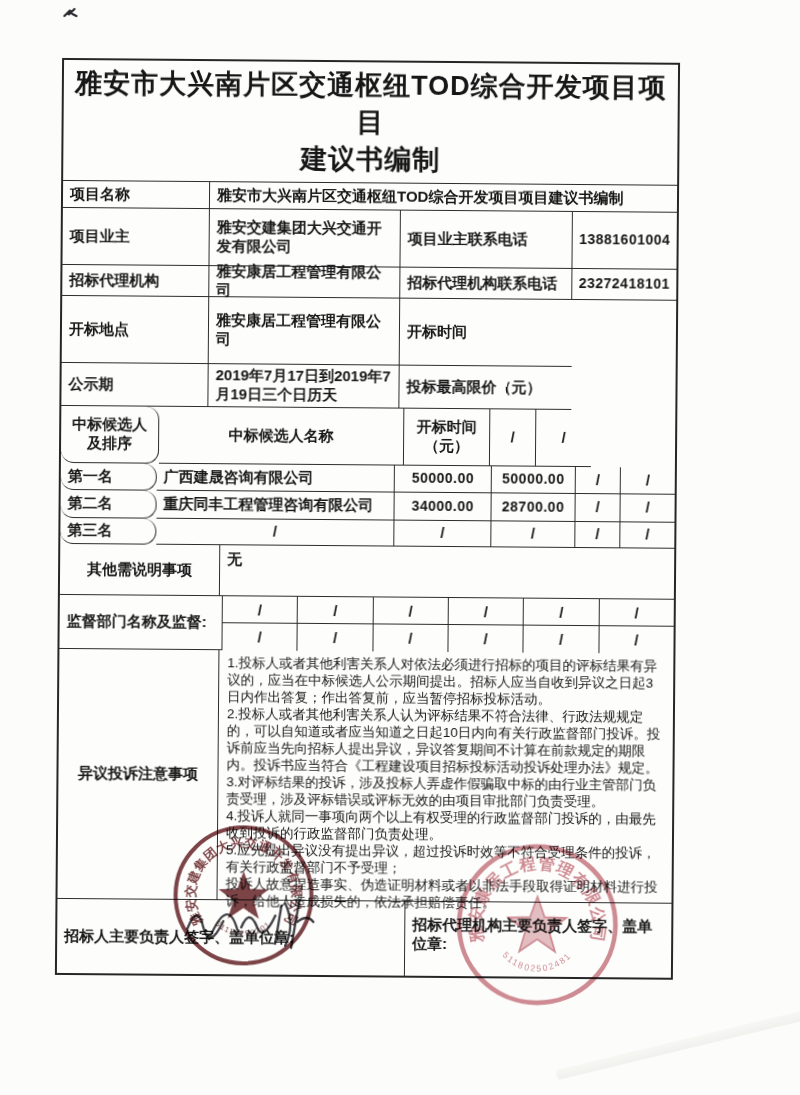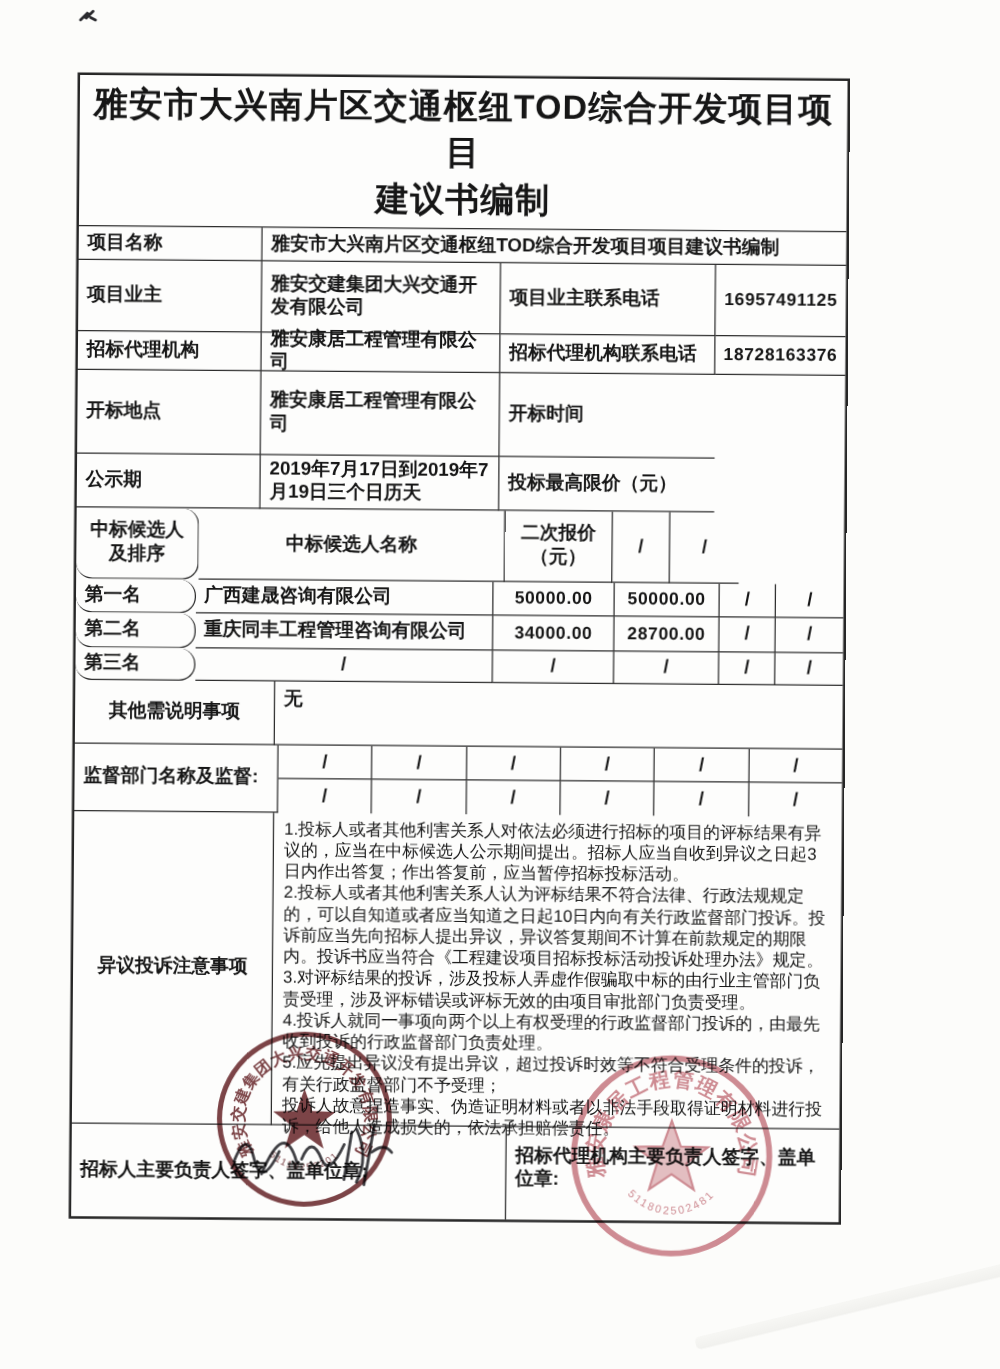--- a/index.html
+++ b/index.html
@@ -92,46 +92,46 @@
 
     <div class="row h27">
       <div class="cell cA tl">项目名称</div>
       <div class="cell cSpan tl">雅安市大兴南片区交通枢纽TOD综合开发项目项目建议书编制</div>
     </div>
 
     <div class="row h57">
       <div class="cell cA tl">项目业主</div>
       <div class="cell cB tl">雅安交建集团大兴交通开发有限公司</div>
       <div class="cell cC tl">项目业主联系电话</div>
-      <div class="cell cD tc num">16957491125</div>
+      <div class="cell cD tc num">13881601004</div>
     </div>
 
     <div class="row h31">
       <div class="cell cA tl">招标代理机构</div>
       <div class="cell cB tl">雅安康居工程管理有限公司</div>
       <div class="cell cC tl">招标代理机构联系电话</div>
-      <div class="cell cD tc num">18728163376</div>
+      <div class="cell cD tc num">23272418101</div>
     </div>
 
     <div class="row h67">
       <div class="cell cA tl">开标地点</div>
       <div class="cell cB tl">雅安康居工程管理有限公司</div>
       <div class="cell cC tl">开标时间</div>
     </div>
 
     <div class="row h43">
       <div class="cell cA tl">公示期</div>
       <div class="cell cB tl">2019年7月17日到2019年7月19日三个日历天</div>
       <div class="cell cC tl">投标最高限价（元）</div>
     </div>
 
     <div class="row h57">
       <div class="cell k1 tc">中标候选人及排序</div>
       <div class="cell k2 tc">中标候选人名称</div>
-      <div class="cell k4 tc">二次报价（元）</div>
+      <div class="cell k4 tc">开标时间（元）</div>
       <div class="cell k5 tc">/</div>
       <div class="cell k6 tc">/</div>
     </div>
 
     <div class="row h27">
       <div class="cell k1 tl">第一名</div>
       <div class="cell k2 tl">广西建晟咨询有限公司</div>
       <div class="cell k3 tc num">50000.00</div>
       <div class="cell k4 tc num">50000.00</div>
       <div class="cell k5 tc">/</div>

